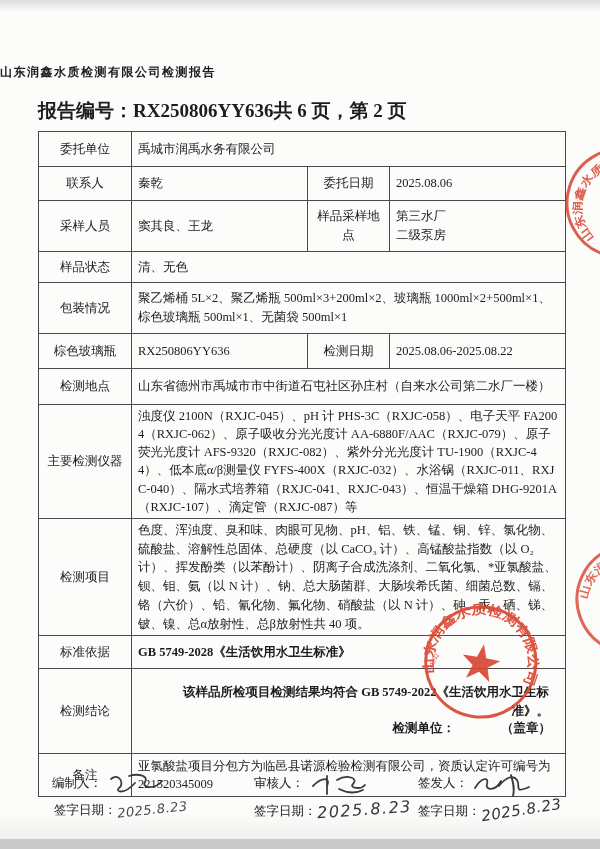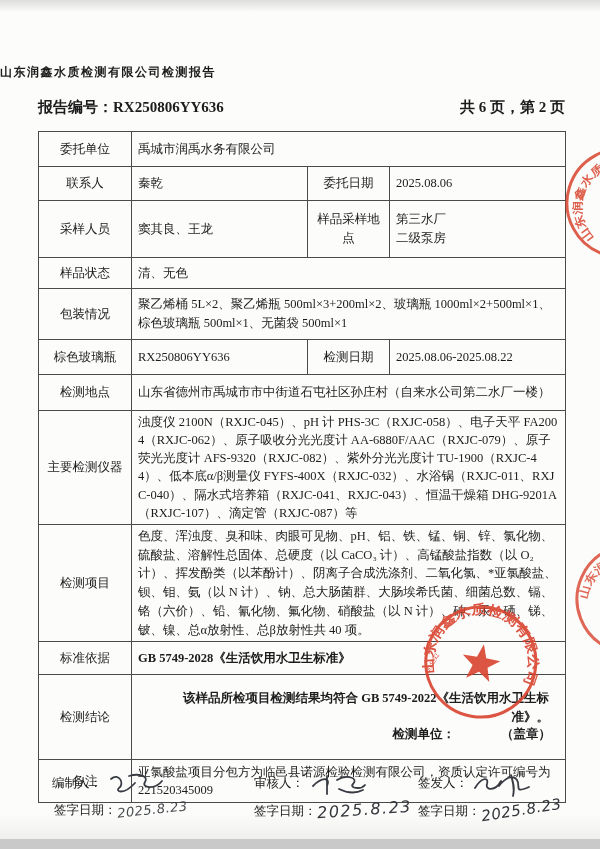--- a/index.html
+++ b/index.html
@@ -10,21 +10,21 @@
   }
   .scan-top{position:absolute;top:0;left:0;right:0;height:12px;
     background:linear-gradient(to bottom,#d6d6d6,rgba(255,255,255,0));opacity:.8;}
   .scan-bottom-fade{position:absolute;left:0;right:0;bottom:10px;height:26px;
     background:linear-gradient(to bottom,rgba(0,0,0,0),rgba(0,0,0,0.05));}
   .scan-bottom{position:absolute;left:0;right:0;bottom:0;height:10px;background:#c9c9c9;}
 
   .page-title{position:absolute;top:64px;left:0;width:100%;text-align:left;
     font-size:12px;font-weight:bold;letter-spacing:1.5px;}
   .report-line{position:absolute;top:98px;left:38px;width:527px;
-    display:flex;justify-content:space-between;font-size:15px;font-weight:600;font-family:Liberation Serif, serif;}
+    display:flex;justify-content:flex-start;font-size:19px;font-weight:600;font-family:Liberation Serif, serif;}
 
   table.report{position:absolute;left:38px;top:131px;width:527px;
     border-collapse:collapse;table-layout:fixed;font-size:12.5px;}
   table.report td{border:1px solid #4a4a4a;padding:2px 6px;vertical-align:middle;
     line-height:1.5;word-break:break-all;}
   td.lbl{text-align:center;padding:2px 2px;}
   td.ctr{text-align:left;}
   td.lft{text-align:left;padding:3px 10px;}
   td.tight{padding:2px 3px;}
   .bold{font-weight:bold;}
@@ -81,21 +81,21 @@
       <tr style="height:35px">
     <td class="lbl">委托单位</td>
     <td class="ctr" colspan="3">禹城市润禹水务有限公司</td>
   </tr>
   <tr style="height:34px">
     <td class="lbl">联系人</td>
     <td class="ctr">秦乾</td>
     <td class="lbl">委托日期</td>
     <td class="ctr">2025.08.06</td>
   </tr>
-  <tr style="height:57px">
+  <tr style="height:51px">
     <td class="lbl">采样人员</td>
     <td class="ctr">窦其良、王龙</td>
     <td class="lbl">样品采样地点</td>
     <td class="ctr">
       <div>第三水厂</div>
       <div>二级泵房</div>
     </td>
   </tr>
   <tr style="height:31px">
     <td class="lbl">样品状态</td>

